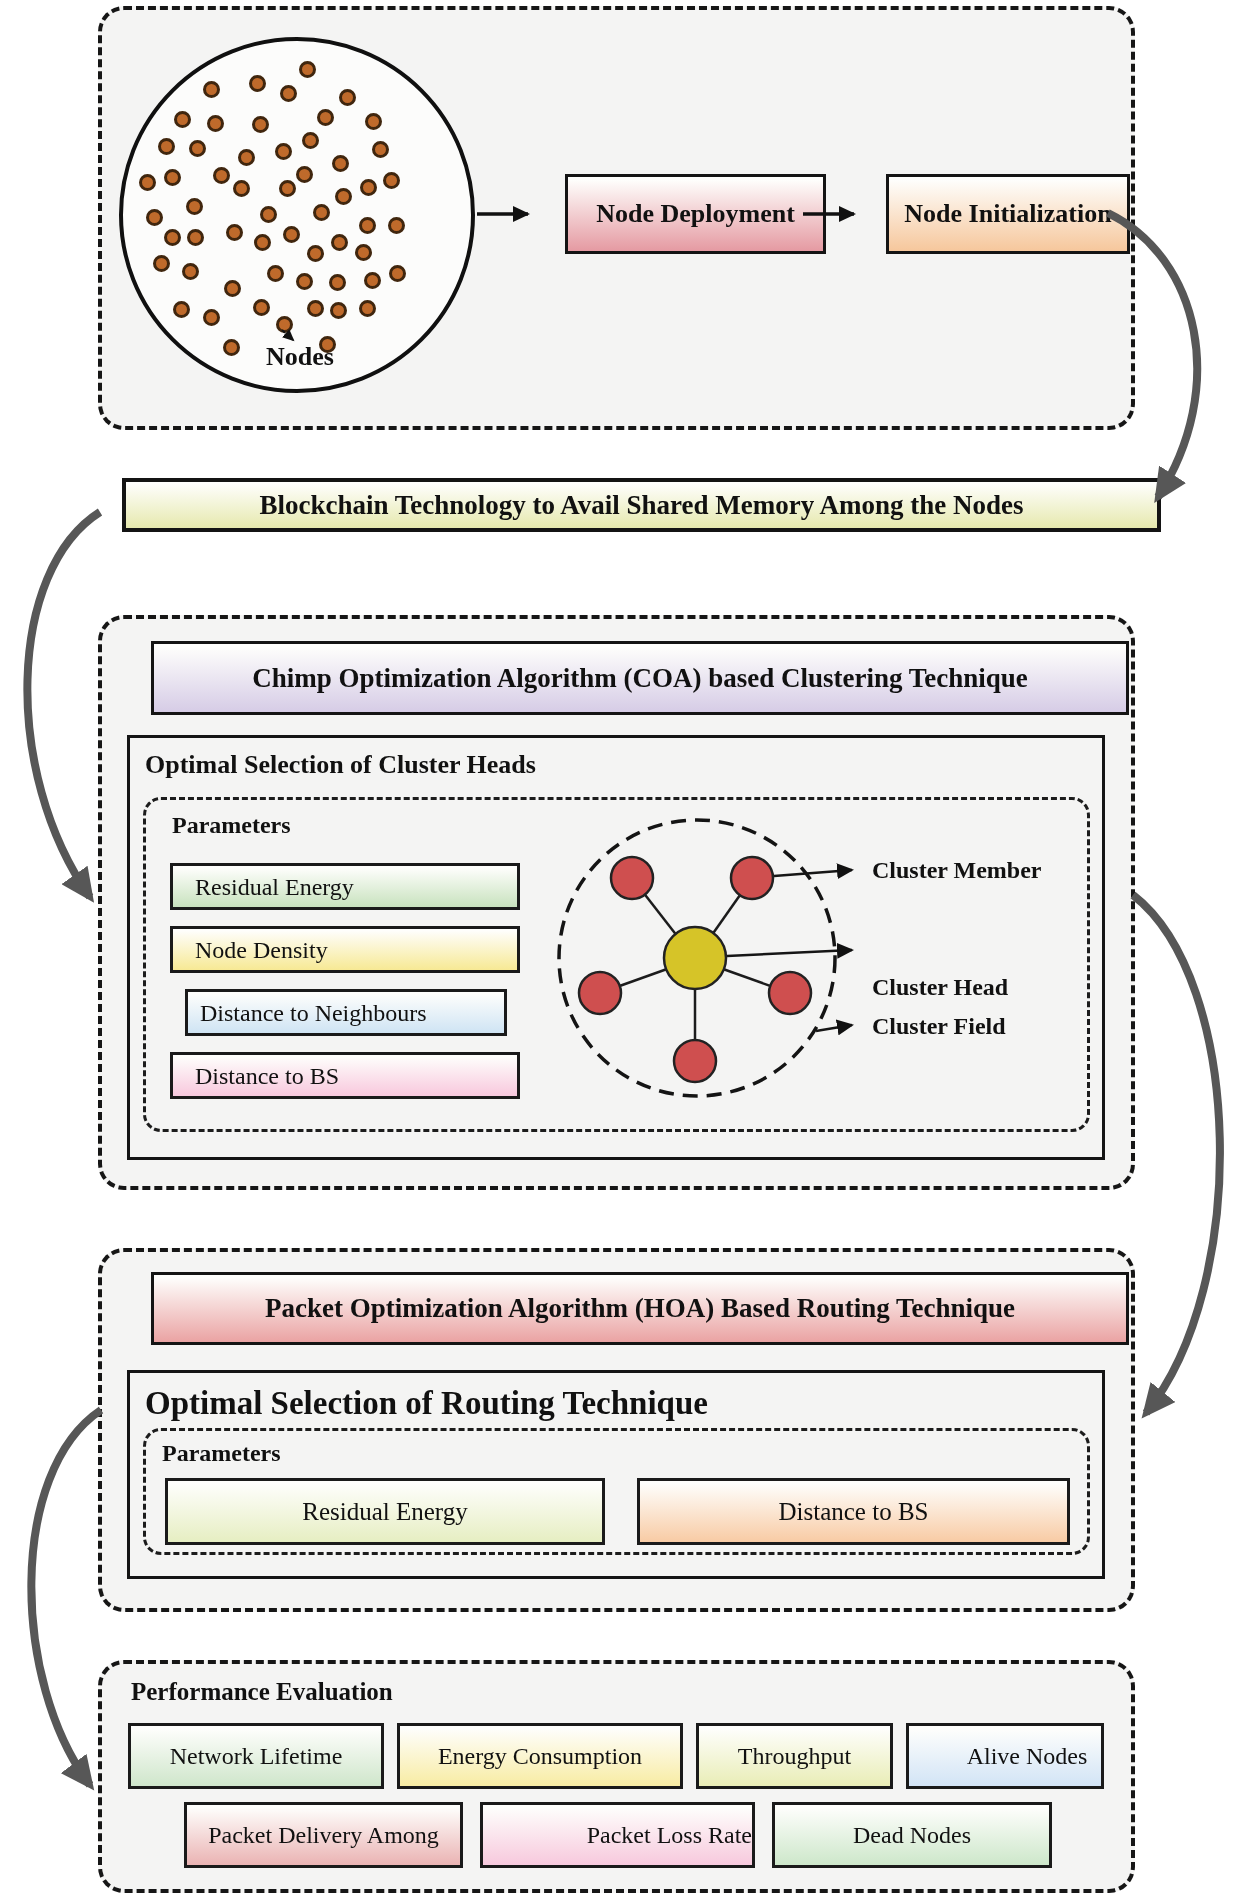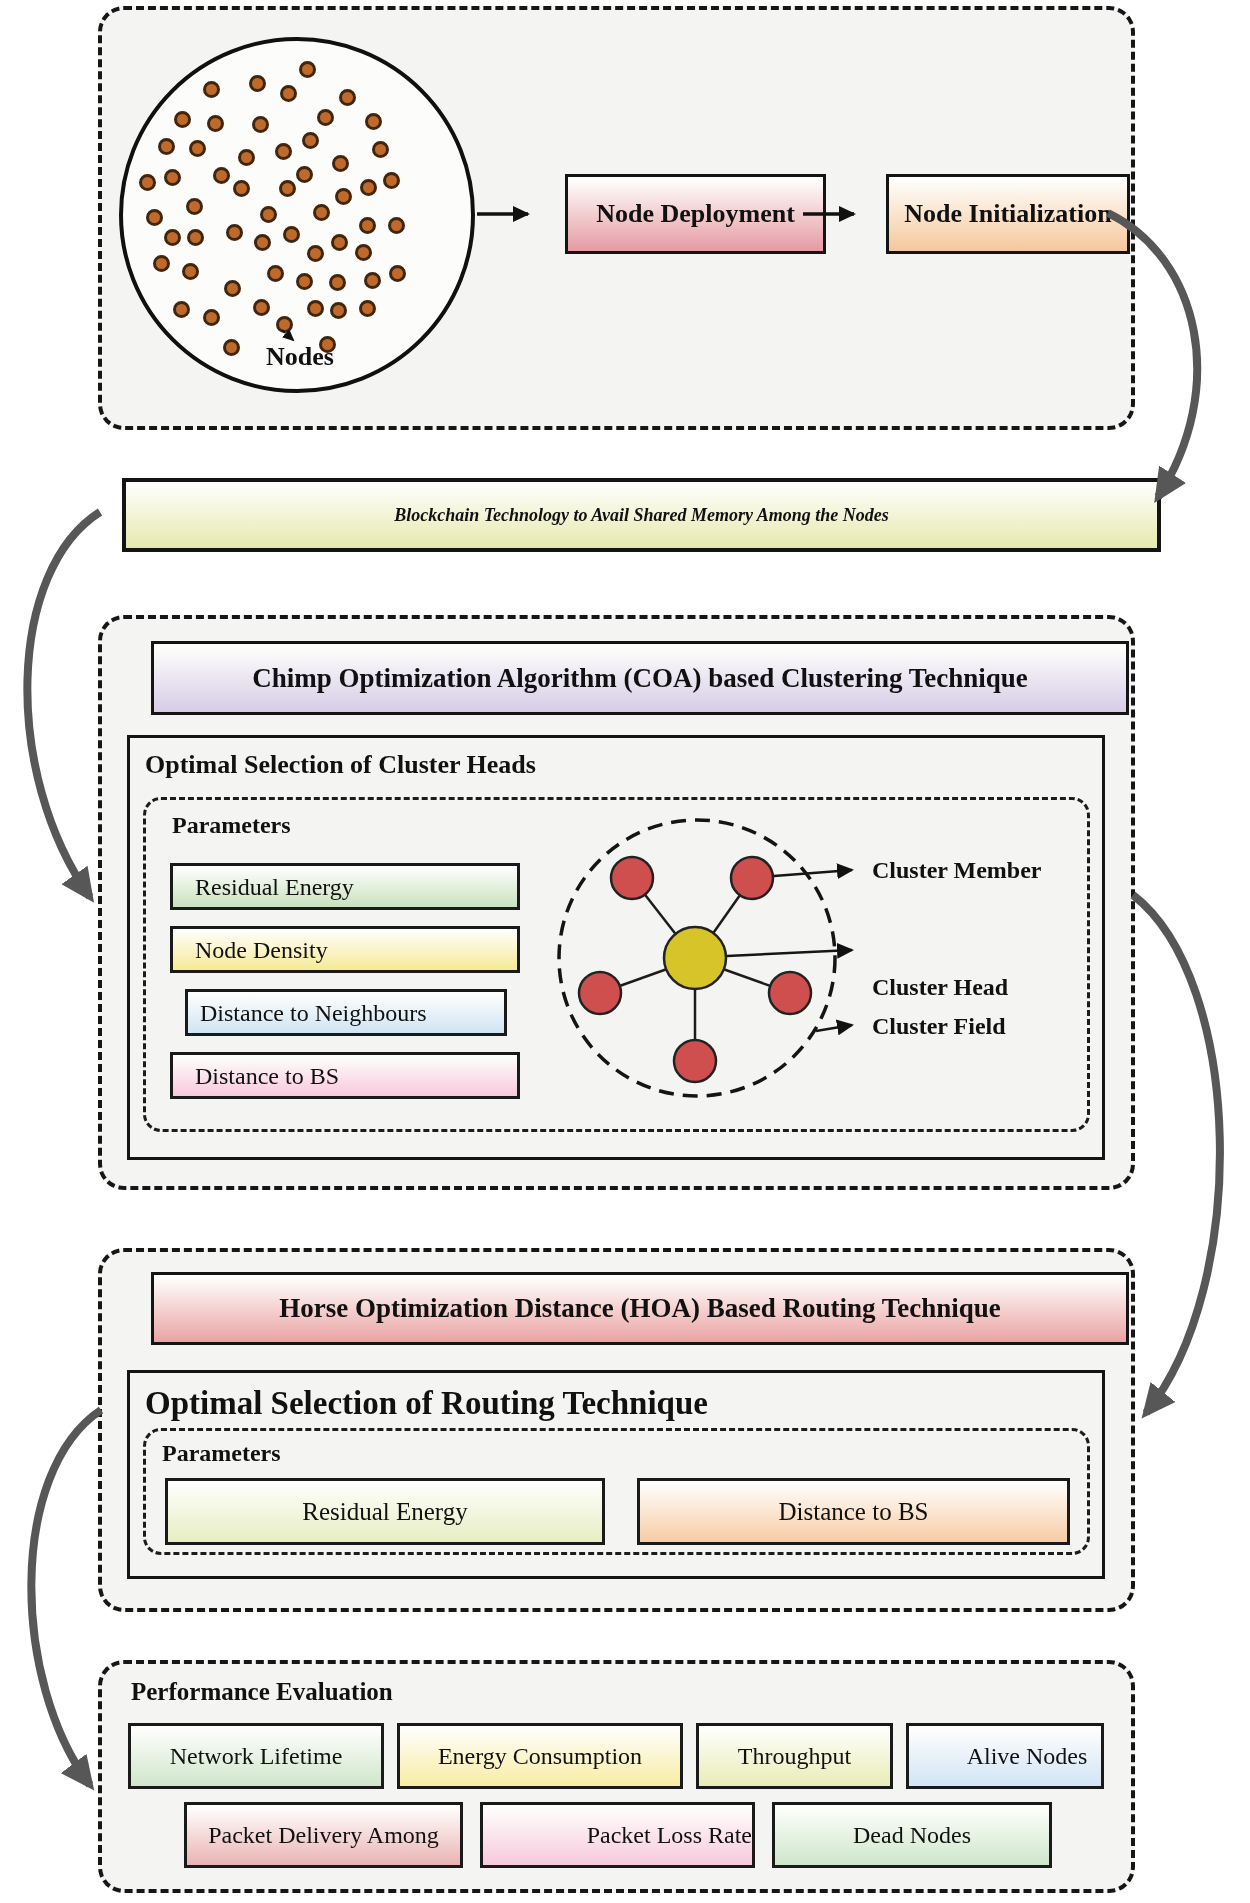--- a/index.html
+++ b/index.html
@@ -111,21 +111,21 @@
   <div class="abs heading" style="left:235px;top:342px;width:130px;text-align:center;font-size:26px;">Nodes</div>
 
   <div class="abs grad-box" style="left: 541px; top: 174px; width: 261px; height: 80px; font-size: 26px; background: linear-gradient(rgb(254, 254, 252) 4%, rgb(229, 154, 162) 100%);">
     <span>Node Deployment</span>
   </div>
 
   <div class="abs grad-box" style="left: 862px; top: 174px; width: 244px; height: 80px; font-size: 26px; background: linear-gradient(rgb(254, 254, 252) 4%, rgb(246, 199, 156) 100%);">
     <span>Node Initialization</span>
   </div>
 
-  <div class="abs grad-box" style="left: 98px; top: 478px; width: 1039px; height: 74px; font-size: 18px; border-width: 4px; background: linear-gradient(rgb(254, 254, 252) 4%, rgb(230, 233, 174) 100%); font-style: italic;">
+  <div class="abs grad-box" style="left: 98px; top: 478px; width: 1039px; height: 54px; font-size: 27px; border-width: 4px; background: linear-gradient(rgb(254, 254, 252) 4%, rgb(230, 233, 174) 100%);">
     <span>Blockchain Technology to Avail Shared Memory Among the Nodes</span>
   </div>
 
   <div class="abs dashed-box" style="left:98px;top:615px;width:1037px;height:575px;"></div>
 
   <div class="abs grad-box" style="left: 127px; top: 641px; width: 978px; height: 74px; font-size: 27px; background: linear-gradient(rgb(254, 254, 252) 4%, rgb(214, 204, 230) 100%);">
     <span>Chimp Optimization Algorithm (COA) based Clustering Technique</span>
   </div>
 
   <div class="abs solid-box" style="left:127px;top:735px;width:978px;height:425px;"></div>
@@ -149,21 +149,21 @@
     <span>Distance to BS</span>
   </div>
 
   <div class="abs cluster-label" style="left:872px;top:855px;">Cluster Member</div>
   <div class="abs cluster-label" style="left:872px;top:972px;">Cluster Head</div>
   <div class="abs cluster-label" style="left:872px;top:1011px;">Cluster Field</div>
 
   <div class="abs dashed-box" style="left:98px;top:1248px;width:1037px;height:364px;"></div>
 
   <div class="abs grad-box" style="left: 127px; top: 1272px; width: 978px; height: 73px; font-size: 27px; background: linear-gradient(rgb(254, 254, 252) 4%, rgb(234, 163, 163) 100%);">
-    <span>Horse Optimization Distance (HOA) Based Routing Technique</span>
+    <span>Packet Optimization Algorithm (HOA) Based Routing Technique</span>
   </div>
 
   <div class="abs solid-box" style="left:127px;top:1370px;width:978px;height:209px;"></div>
 
   <div class="abs heading" style="left:145px;top:1385px;font-size:33px;">Optimal Selection of Routing Technique</div>
 
   <div class="abs inner-dashed" style="left:143px;top:1428px;width:947px;height:127px;"></div>
 
   <div class="abs heading" style="left:162px;top:1440px;font-size:24px;">Parameters</div>
 

